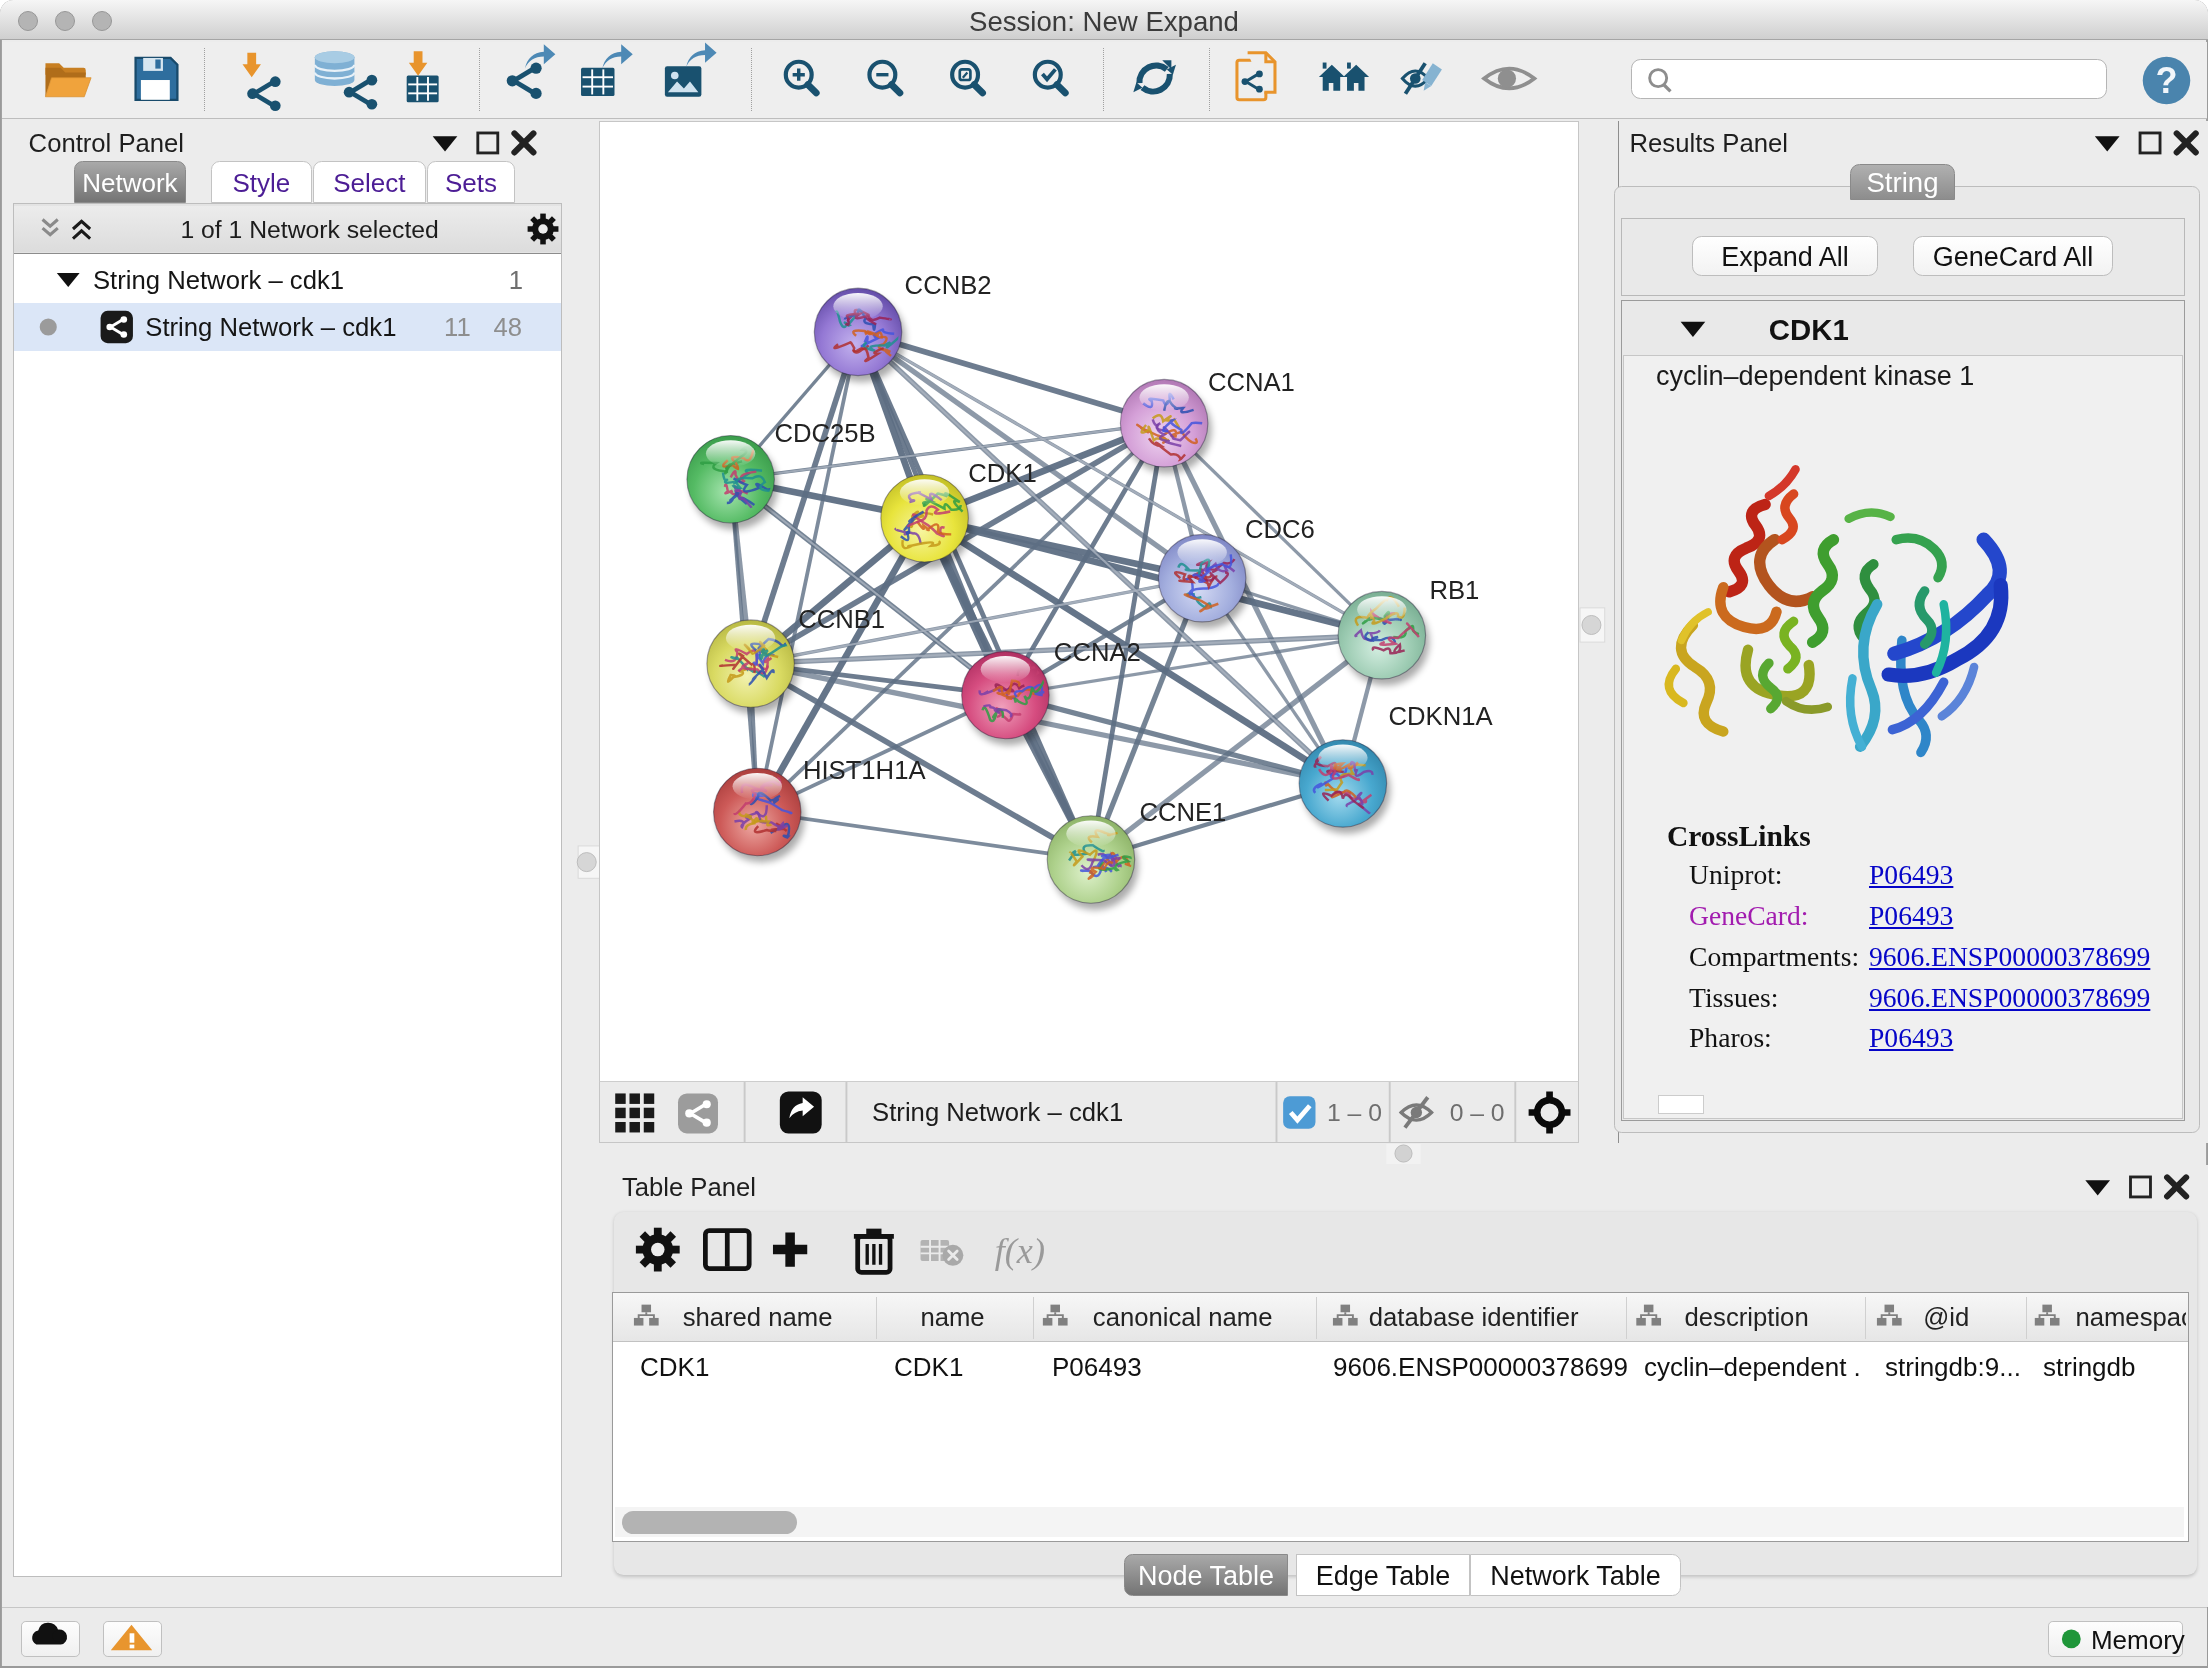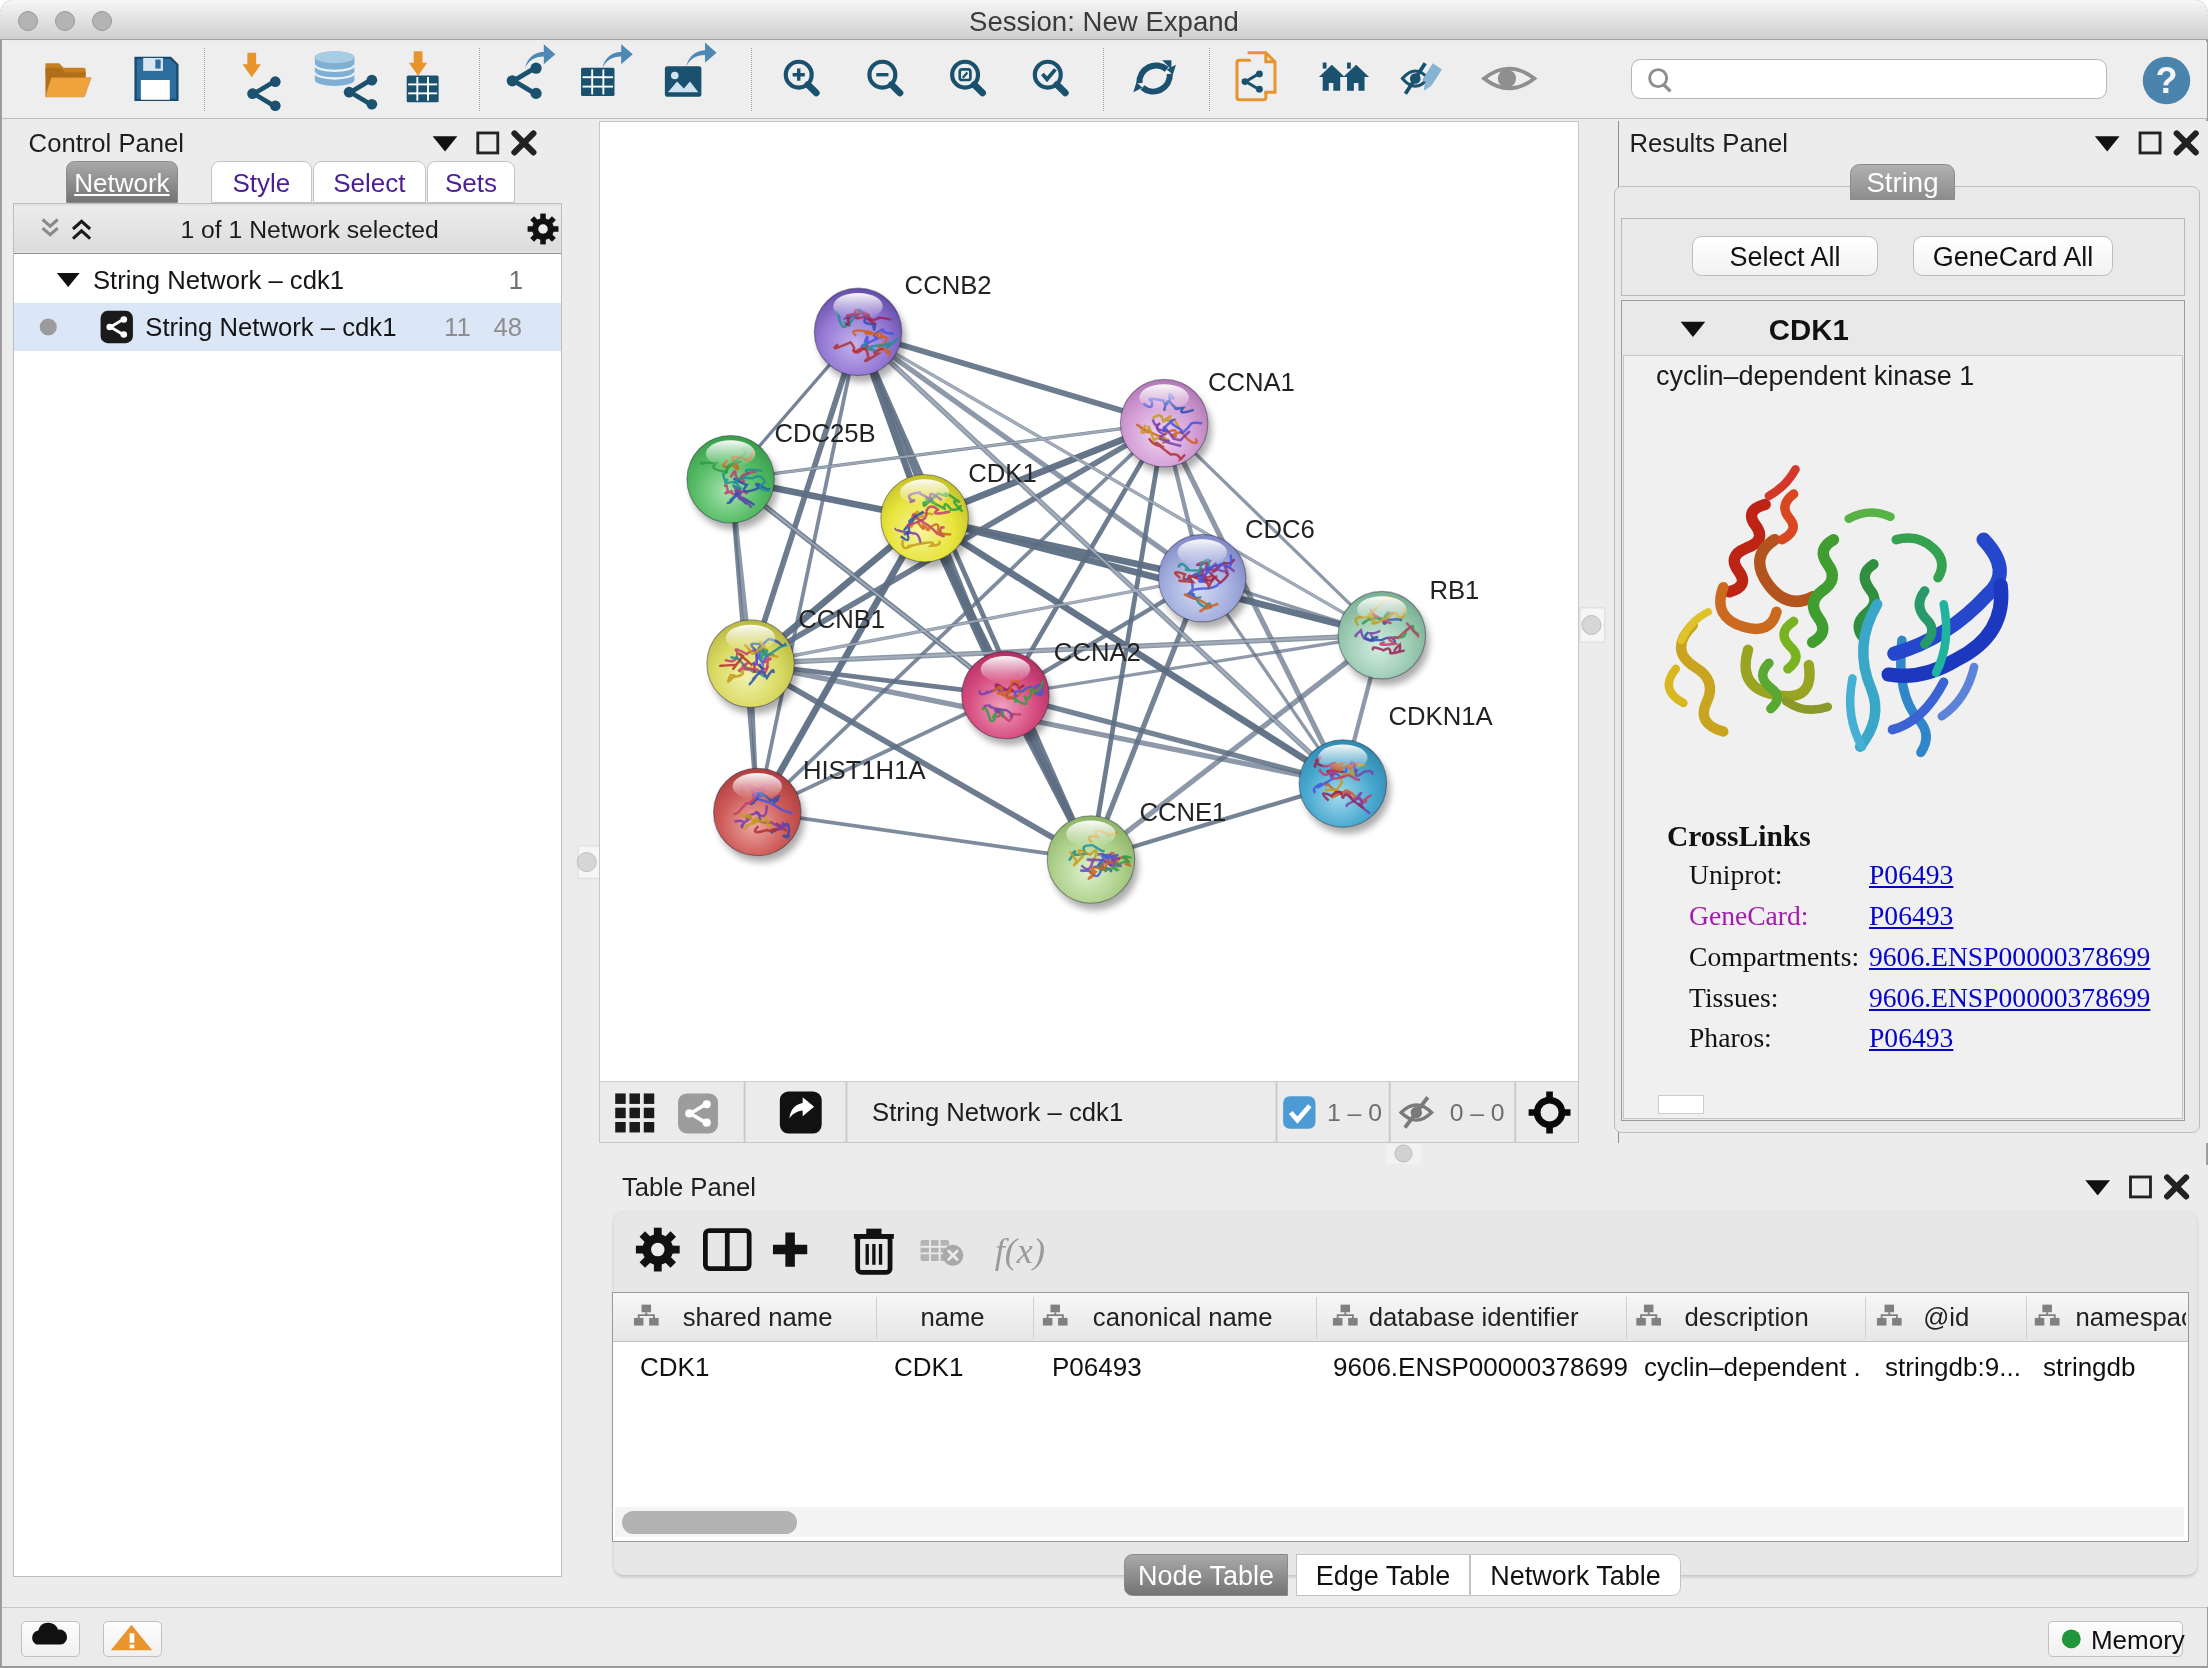--- a/index.html
+++ b/index.html
@@ -229,21 +229,21 @@
   <div id="cp">
     <svg width="559" height="42" style="position:absolute;left:0;top:0" viewBox="0 0 588 44">
 <text x="28" y="33" font-size="27" fill="#1e1e1e">Control Panel</text>
 <path d="M453.0,15.94 h26 l-13.0,16.12 z" fill="#111"></path>
 <rect x="500.5" y="12.5" width="21" height="21" fill="none" stroke="#222" stroke-width="3"></rect>
 <g stroke="#222" stroke-width="6.4" stroke-linecap="round">
           <line x1="539.0" y1="13.0" x2="559.0" y2="33.0"></line>
           <line x1="559.0" y1="13.0" x2="539.0" y2="33.0"></line>
         </g>
 </svg>
-    <div class="tab sel" style="left:64px; width:112px;text-decoration:underline;">Network</div>
+    <div class="tab sel" style="left:72px; width:112px;">Network</div>
     <div class="tab" style="left:209px; width:101px;">Style</div>
     <div class="tab" style="left:311px; width:113px;">Select</div>
     <div class="tab" style="left:425px; width:88px;">Sets</div>
     <div id="cpbox">
       <div id="cpbar">
           <svg width="549" height="46" style="position:absolute;left:0;top:0" viewBox="0 0 577 48">
 <g stroke="#8a8a8a" stroke-width="3.2" fill="none">
 <path d="M30,19 l8,7 l8,-7 M30,10 l8,7 l8,-7" transform="translate(0,4)"></path>
 </g>
 <g stroke="#1a1a1a" stroke-width="3.2" fill="none">
@@ -694,21 +694,21 @@
 <rect x="547.5" y="12.5" width="21" height="21" fill="none" stroke="#222" stroke-width="3"></rect>
 <g stroke="#222" stroke-width="6.4" stroke-linecap="round">
           <line x1="586.0" y1="13.0" x2="606.0" y2="33.0"></line>
           <line x1="606.0" y1="13.0" x2="586.0" y2="33.0"></line>
         </g>
 </svg>
     </div>
   <div id="rpbox"></div>
   <div id="stringtab">String</div>
   <div style="position:absolute;left:1621px;top:218px;width:564px;height:78px;border:1.4px solid #b8b8b8;background:#e9e9e9"></div>
-  <div class="btn" style="left:1692px;top:236px;width:186px;height:40px;line-height:40px;">Select All</div>
+  <div class="btn" style="left:1692px;top:236px;width:186px;height:40px;line-height:40px;">Expand All</div>
   <div class="btn" style="left:1913px;top:236px;width:200px;height:40px;line-height:40px;">GeneCard All</div>
 
   <div style="position:absolute;left:1621px;top:300px;width:564px;height:821px;border:1.4px solid #9b9b9b;background:#e9e9e9"></div>
   <svg width="564" height="55" style="position:absolute;left:1621px;top:300px" viewBox="0 0 593 58">
       <path d="M62.0,22.939999999999998 h26 l-13.0,16.12 z" fill="#111"></path>
     <text x="155" y="42" font-size="31" font-weight="700" fill="#111">CDK1</text>
     </svg>
   <div style="position:absolute;left:1623px;top:355px;width:560px;height:764px;background:#f0f0f0;border:1px solid #c6c6c6"></div>
   <div style="position:absolute;left:1656px;top:361px;font-size:27px;color:#1a1a1a">cyclin–dependent kinase 1</div>
   <svg width="380" height="314" viewBox="0 0 400 330" style="position:absolute;left:1653px;top:452px">

